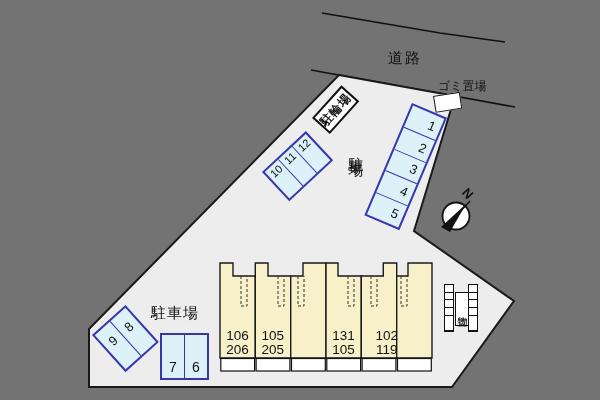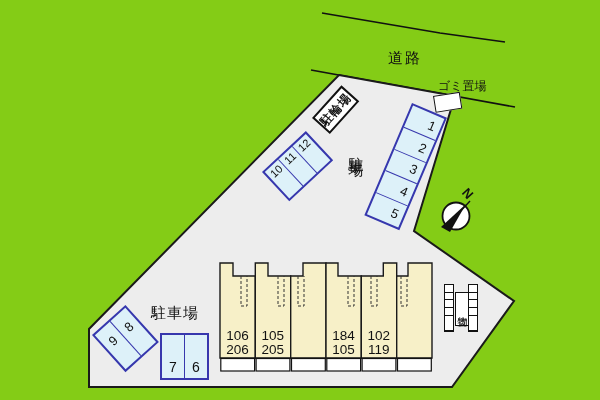--- a/index.html
+++ b/index.html
@@ -1,19 +1,19 @@
 <!DOCTYPE html>
 <html><head>
 <meta charset="utf-8">
 <style>
   html,body{margin:0;padding:0;background:#ffffff;}
   .stage{
     position:relative;width:600px;height:400px;overflow:hidden;
     font-family:"Liberation Sans","DejaVu Sans",sans-serif;
-    color:#111;background:#84cc16;
+    color:#111;background:#737373;
   }
   .stage svg{position:absolute;left:0;top:0;}
   .lbl{position:absolute;white-space:nowrap;color:#111;}
   .lbl-road{left:388px;top:49px;font-size:15px;letter-spacing:2px;}
   .lbl-garbage{left:438px;top:78px;font-size:12px;}
   .lbl-parking-e{left:346px;top:144px;font-size:15px;writing-mode:vertical-rl;text-orientation:upright;letter-spacing:3px;}
   .lbl-parking-s{left:151px;top:304px;font-size:15px;letter-spacing:1px;}
   .lbl-north{left:463px;top:186px;font-size:13px;font-weight:bold;transform:rotate(48deg);transform-origin:50% 50%;}
 
   
@@ -146,24 +146,24 @@
 
   <div class="unit-num" style="left:220px;">
     <span>106</span>
     <span>206</span>
   </div>
   <div class="unit-num" style="left:255.3px;">
     <span>105</span>
     <span>205</span>
   </div>
   <div class="unit-num" style="left:326px;">
-    <span>184</span>
+    <span>131</span>
     <span>105</span>
   </div>
-  <div class="unit-num" style="left:361.3px;">
+  <div class="unit-num" style="left:361.3px;padding-left:8px;">
     <span>102</span>
     <span>119</span>
   </div>
 
   <div class="storage-col" style="left:444px;"></div>
   <div class="storage-col" style="left:468px;"></div>
   <div class="storage-label">物置</div>
 
 </div>
 

